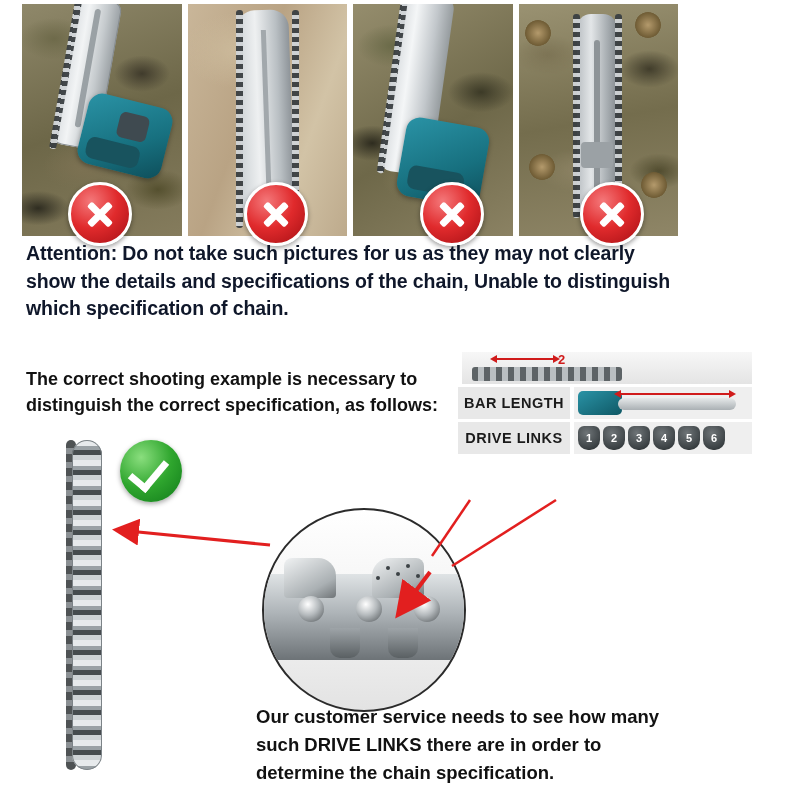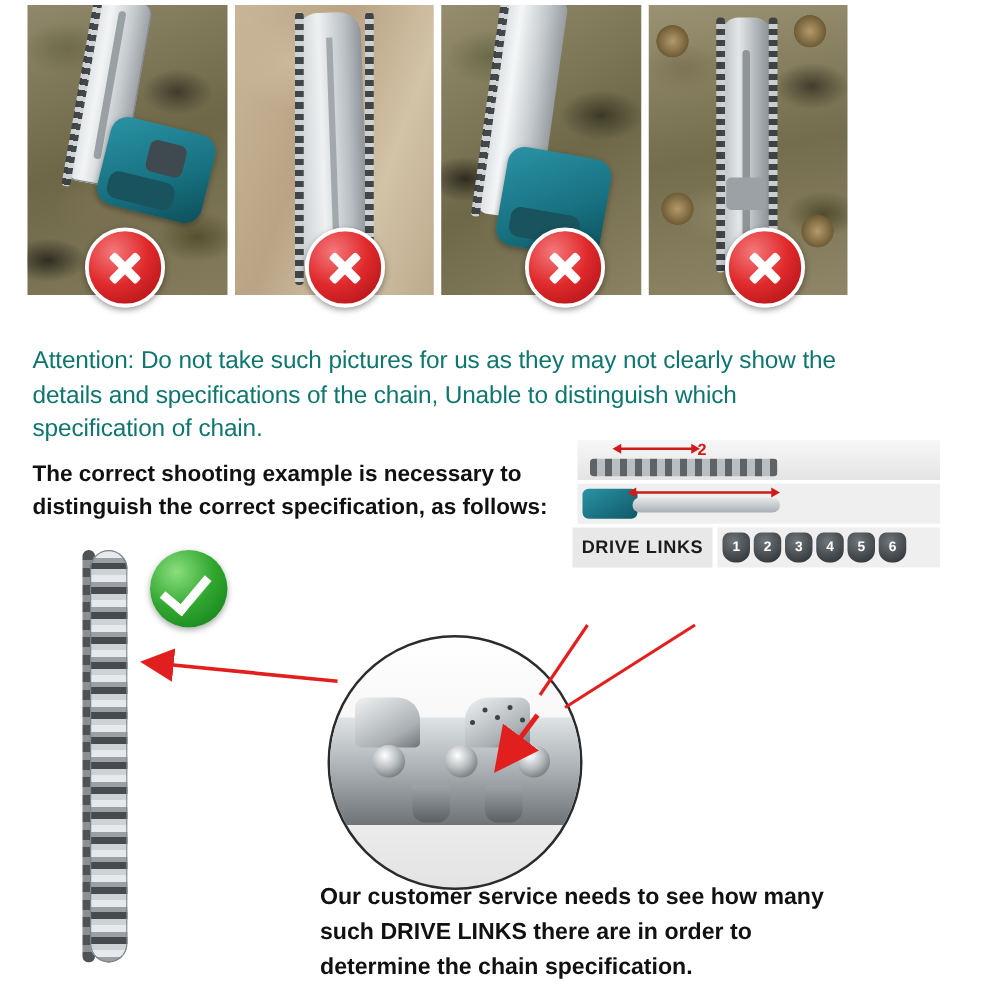--- a/index.html
+++ b/index.html
@@ -212,25 +212,24 @@
   .x-badge::before { transform: rotate(45deg); }
   .x-badge::after  { transform: rotate(-45deg); }
 
   
   .attention-text {
     position: absolute;
     left: 26px;
     top: 240px;
     width: 660px;
     font-size: 19.5px;
-    font-weight: normal;
+    font-weight: bold;
     line-height: 1.42;
-    color: #0f766e;
+    color: #0f172a;
     letter-spacing: -0.1px;
-    margin-top: 35px;
   }
   .correct-text {
     position: absolute;
     left: 26px;
     top: 366px;
     width: 414px;
     font-size: 18px;
     font-weight: bold;
     line-height: 1.45;
     color: #111111;
@@ -554,20 +553,21 @@
   <div class="spec-row">
     <div class="spec-figure pitch-fig">
       <div class="pitch-chain"></div>
       <div class="pitch-arrow"></div>
       <div class="pitch-num">2</div>
     </div>
   </div>
 
 
   <div class="spec-row">
+    <div class="spec-label">BAR LENGTH</div>
     <div class="spec-figure">
       <div class="bl-saw"></div>
       <div class="bl-bar"></div>
       <div class="bl-arrow"></div>
     </div>
   </div>
 
   <div class="spec-row">
     <div class="spec-label">DRIVE LINKS</div>
     <div class="spec-figure">

